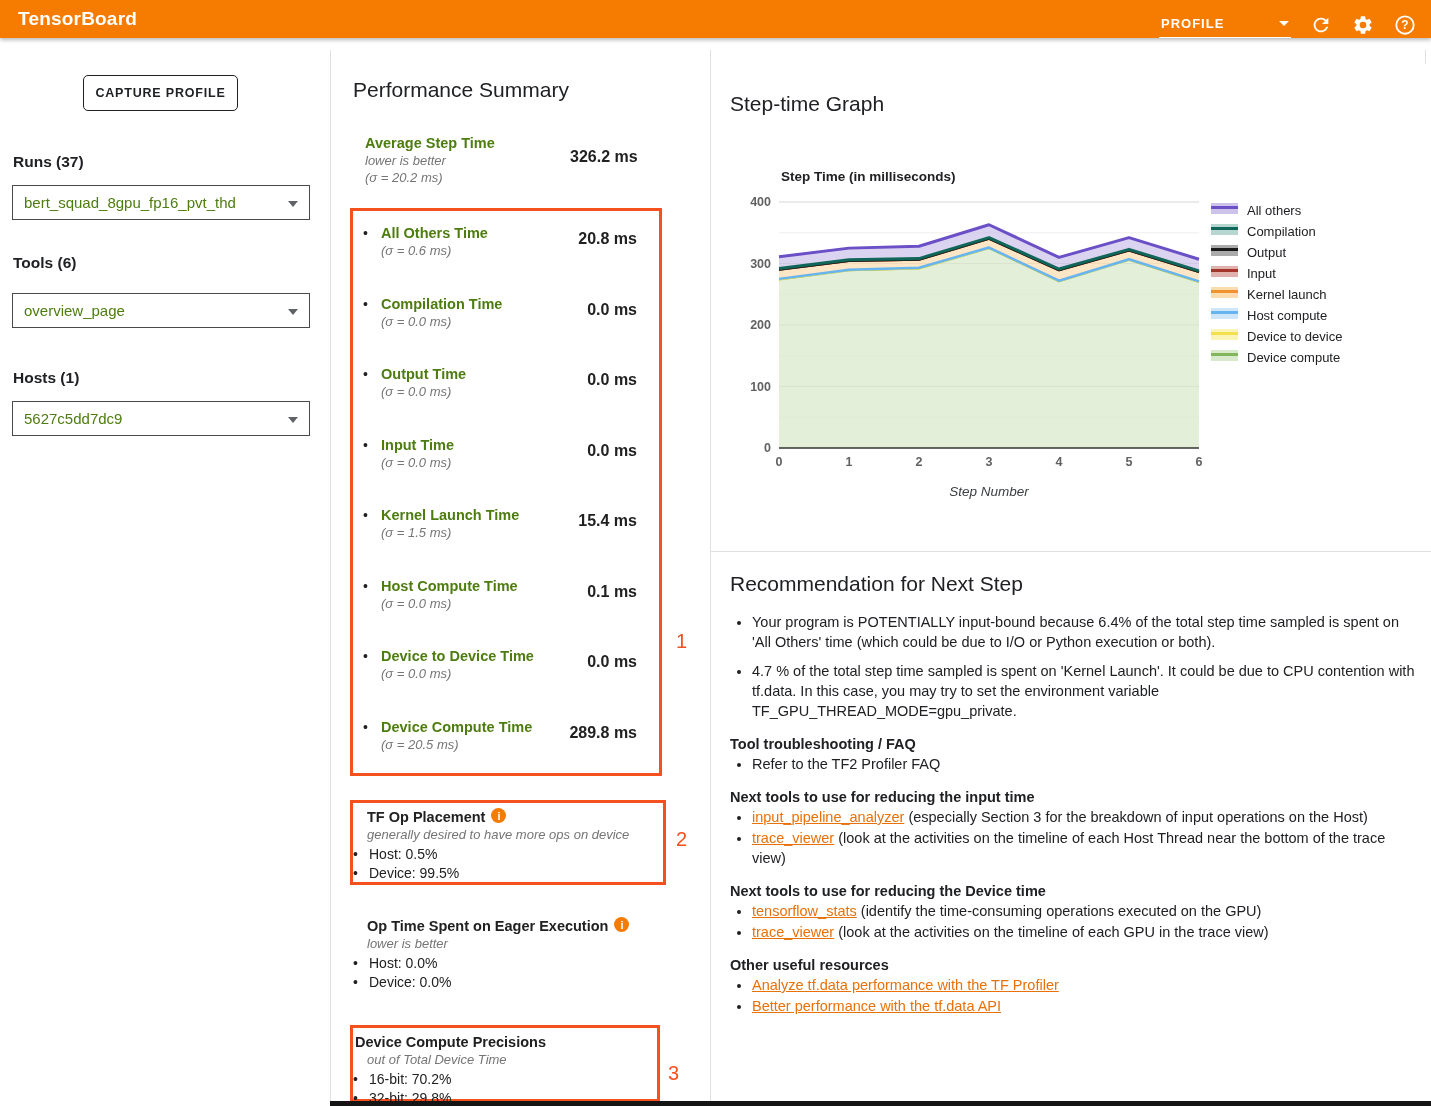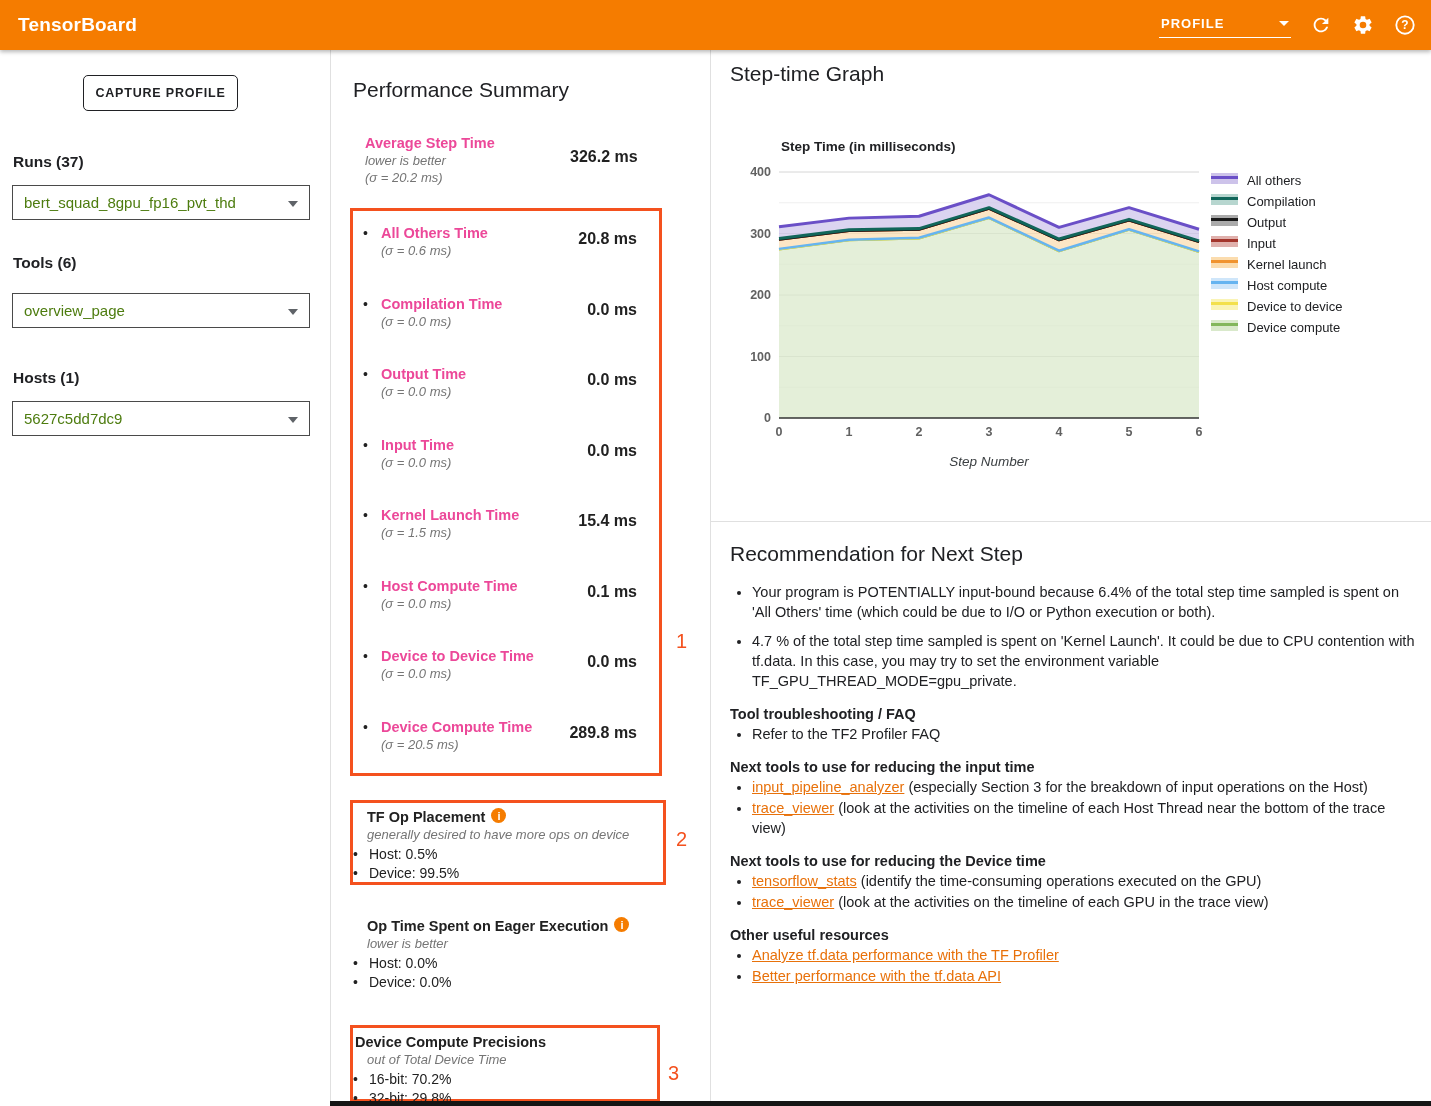--- a/index.html
+++ b/index.html
@@ -1,21 +1,21 @@
 <!DOCTYPE html>
 <html><head>
 <meta charset="utf-8">
 <style>
   * { margin:0; padding:0; box-sizing:border-box; }
   html,body { width:1431px; height:1106px; overflow:hidden; background:#fff;
     font-family:"Liberation Sans","DejaVu Sans",sans-serif; color:#202124; }
   .page { position:relative; width:1431px; height:1106px; }
 
   
-  .header { position:absolute; left:0; top:0; width:1431px; height:50px;
+  .header { position:absolute; left:0; top:0; width:1431px; height:38px;
     background:#f57c00; display:flex; align-items:center;
     box-shadow:0 2px 4px rgba(0,0,0,.28); z-index:30; }
   .header-title { color:#fff; font-size:19px; font-weight:bold; margin-left:18px; letter-spacing:.2px; }
   .header-right { position:absolute; right:14px; top:0; height:50px; display:flex; align-items:center; gap:18px; }
   .profile-select { position:relative; width:132px; color:#fff; font-size:13px; font-weight:bold;
     letter-spacing:1px; border-bottom:1px solid #fff; padding:4px 2px 6px 2px; cursor:pointer; }
   .profile-caret { position:absolute; right:2px; top:9px; width:0; height:0;
     border-left:5px solid transparent; border-right:5px solid transparent; border-top:5px solid #fff; }
   .hicon { width:24px; height:24px; cursor:pointer; display:flex; align-items:center; justify-content:center; }
 
@@ -34,21 +34,21 @@
     background:#fff; display:flex; align-items:center; padding:0 28px 0 11px; cursor:pointer; }
   .side-select span { font-size:15px; color:#4d7c0f; white-space:nowrap; overflow:hidden; }
   .select-caret { position:absolute; right:11px; top:15px; width:0; height:0;
     border-left:5px solid transparent; border-right:5px solid transparent; border-top:6px solid #5f6368; }
 
   
   .middle { position:absolute; left:331px; top:50px; width:379px; bottom:0; background:#fff; }
   .section-title { font-size:21px; font-weight:500; color:#202124; }
   .ps-title { position:absolute; left:22px; top:28px; }
   .avg-row { position:absolute; left:34px; top:84px; width:320px; display:flex; }
-  .metric-name { font-size:14.5px; font-weight:bold; color:#ec4899; line-height:18px; }
+  .metric-name { font-size:14.5px; font-weight:bold; color:#4d7c0f; line-height:18px; }
   .metric-note { font-size:13px; font-style:italic; color:#757575; line-height:17px; }
   .metric-value { font-size:16px; font-weight:bold; color:#212121; }
   .avg-left { width:205px; }
   .avg-value { margin-top:14px; }
 
   .redbox { position:absolute; border:3px solid #f4511e; background:transparent; }
   .box1 { left:19px; top:158px; width:312px; height:568px; }
   .box2 { left:19px; top:750px; width:316px; height:85px; }
   .box3 { left:19px; top:975px; width:310px; height:77px; overflow:hidden; }
   .redbox-num { position:absolute; font-size:20px; color:#f4511e; font-weight:400; }
@@ -67,21 +67,21 @@
   .mini-item { font-size:14px; color:#212121; line-height:19px; display:flex; }
   .mini-item .b { width:16px; margin-left:-14px; text-align:left; }
   .sec-tf { top:758px; }
   .sec-eager { top:867px; }
   .sec-prec { top:983px; }
   .info-icon { width:15px; height:15px; border-radius:50%; background:#f57c00; color:#fff;
     font-size:11px; font-weight:bold; display:inline-flex; align-items:center; justify-content:center;
     font-style:normal; cursor:pointer; }
 
   
-  .rightcol { position:absolute; left:711px; top:34px; width:720px; bottom:0; background:#fff; }
+  .rightcol { position:absolute; left:711px; top:64px; width:720px; bottom:0; background:#fff; }
   .stg-title { position:absolute; left:19px; top:28px; }
   .chart-title { position:absolute; left:70px; top:105px; font-size:13.5px; font-weight:bold; color:#202124; }
   .chart-svg { position:absolute; left:30px; top:126px; }
   .legend { position:absolute; left:500px; top:139px; }
   .legend-item { display:flex; align-items:flex-start; height:21px; }
   .legend-swatch { position:relative; width:27px; height:11px; }
   .legend-swatch .line { position:absolute; left:0; right:0; top:3px; height:3px; }
   .legend-label { margin-left:9px; font-size:13px; color:#202124; }
 
   .hdiv { position:absolute; left:0; width:720px; height:1px; background:#e0e0e0; top:487px; }

